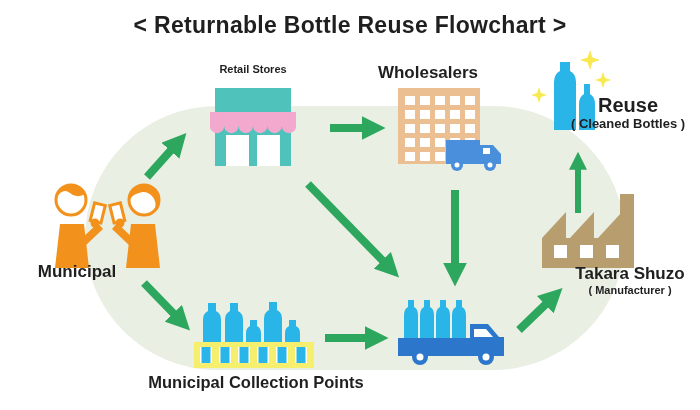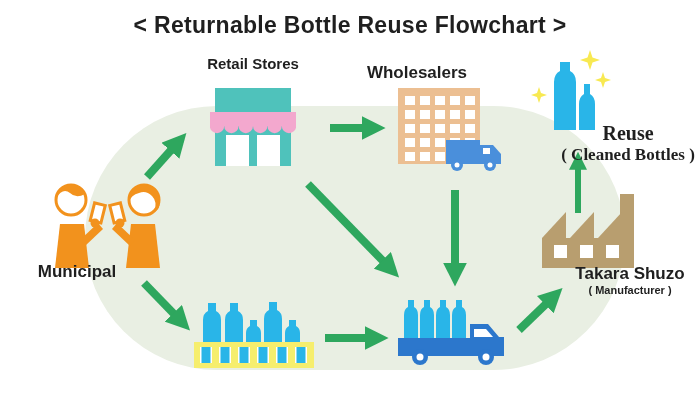--- a/index.html
+++ b/index.html
@@ -5,25 +5,25 @@
   html,body{margin:0;padding:0;background:#fff;}
   .canvas{position:relative;width:700px;height:410px;background:#fff;
           font-family:"Liberation Sans",sans-serif;overflow:hidden;}
   .blob{position:absolute;left:85px;top:106px;width:540px;height:264px;
         background:var(--blob);border-radius:135px;}
   .arrows{position:absolute;left:0;top:0;}
   .icon{position:absolute;}
   .label{position:absolute;color:var(--text);font-weight:bold;text-align:center;line-height:1.15;}
   .title{left:0;top:12px;width:700px;font-size:23px;letter-spacing:0.3px;}
   .l-consumers{left:12px;top:262px;width:130px;font-size:17px;}
-  .l-retail{left:183px;top:55px;width:140px;font-size:15px;}
-  .l-wholesalers{left:347px;top:63px;width:140px;font-size:17px;}
-  .l-reuse{left:556px;top:122px;width:144px;font-family:Liberation Serif, serif;}
+  .l-retail{left:183px;top:63px;width:140px;font-size:11px;}
+  .l-wholesalers{left:358px;top:63px;width:140px;font-size:17px;}
+  .l-reuse{left:556px;top:94px;width:144px;}
   .l-reuse .main{font-size:20px;}
-  .l-reuse .sub{font-size:17px;}
+  .l-reuse .sub{font-size:13px;}
   .l-takara{left:552px;top:264px;width:156px;}
   .l-takara .main{font-size:17px;}
   .l-takara .sub{font-size:11px;}
   .l-municipal{left:106px;top:373px;width:300px;font-size:16.5px;}
   .l-dealers{left:376px;top:371px;width:152px;}
   .l-dealers .main{font-size:17px;}
   .l-dealers .sub{font-size:13.5px;}
 </style>
 </head>
 <body>
@@ -183,14 +183,15 @@
   <div class="label l-retail">Retail Stores</div>
   <div class="label l-wholesalers">Wholesalers</div>
   <div class="label l-reuse">
     <div class="main">Reuse</div>
     <div class="sub">( Cleaned Bottles )</div>
   </div>
   <div class="label l-takara">
     <div class="main">Takara Shuzo</div>
     <div class="sub">( Manufacturer )</div>
   </div>
+  <div class="label l-municipal">Municipal Collection Points</div>
 
 </div>
 
 </body></html>

